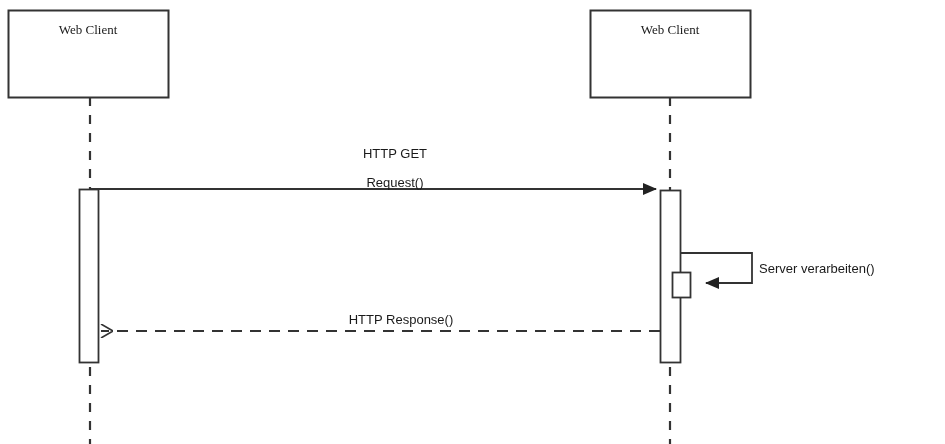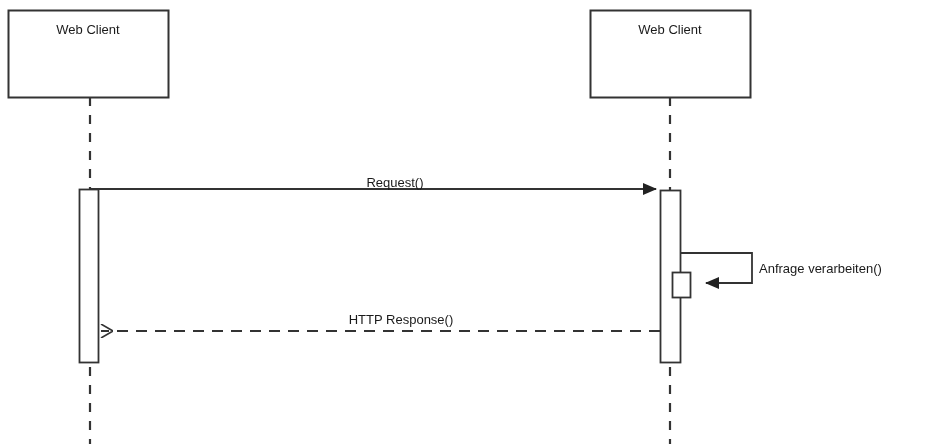--- a/index.html
+++ b/index.html
@@ -19,21 +19,21 @@
   #diagram-svg {
     position: absolute;
     left: 0;
     top: 0;
     width: 945px;
     height: 444px;
   }
   .participant-label {
     position: absolute;
     text-align: center;
-    font-family: Liberation Sans, sans-serif;
+    font-family: Liberation Serif, serif;
     font-size: 13px;
     color: #1a1a1a;
     white-space: nowrap;
   }
   .msg-label {
     position: absolute;
     font-family: "Liberation Sans", sans-serif;
     font-size: 13px;
     color: #1a1a1a;
     white-space: nowrap;
@@ -82,20 +82,21 @@
 
     <rect x="672.5" y="272.5" width="18" height="25" fill="#ffffff" stroke="#333333" stroke-width="1.8"></rect>
 
     <line x1="660" y1="331" x2="101" y2="331" stroke="#333333" stroke-width="1.8" stroke-dasharray="11 8" marker-end="url(#arrow-open)"></line>
   </svg>
 
   <div class="participant-label" style="left:8px; top:22px; width:160px;">Web Client</div>
 
   <div class="participant-label" style="left:590px; top:22px; width:160px;">Web Client</div>
 
+  <div class="msg-label center" style="left:300px; top:144px; width:190px;">HTTP GET</div>
 
   <div class="msg-label center" style="left:300px; top:173px; width:190px;">Request()</div>
 
-  <div class="msg-label left" style="left:759px; top:259px; width:185px;">Anfrage verarbeiten()</div>
+  <div class="msg-label left" style="left:759px; top:259px; width:185px;">Server verarbeiten()</div>
 
   <div class="msg-label center" style="left:306px; top:310px; width:190px;">HTTP Response()</div>
 
 </div>
 
 </body></html>

